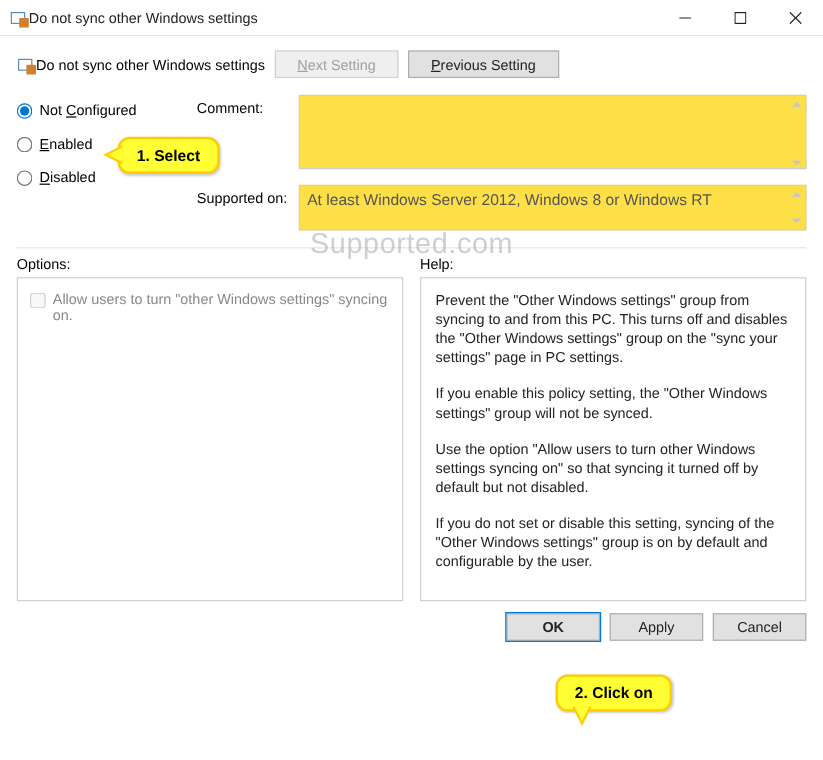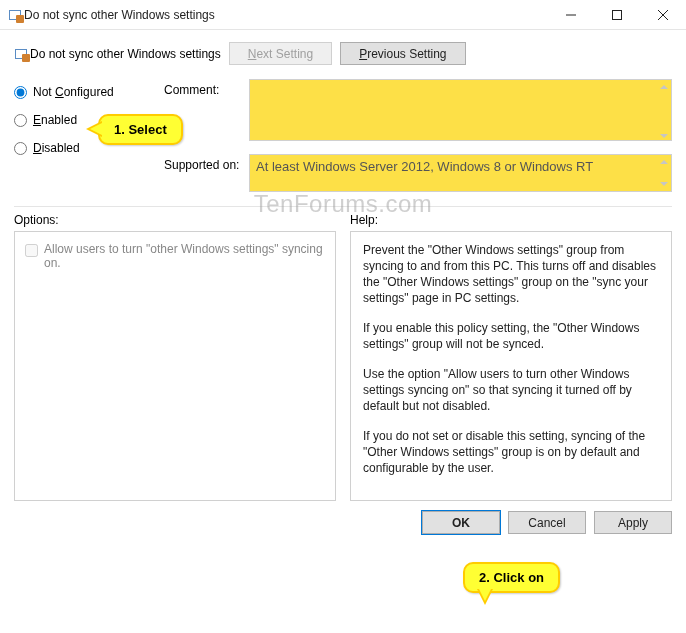--- a/index.html
+++ b/index.html
@@ -156,20 +156,20 @@
       <p>Prevent the "Other Windows settings" group from syncing to and from this PC.  This turns off and disables the "Other Windows settings" group on the "sync your settings" page in PC settings.</p>
       <p>If you enable this policy setting, the "Other Windows settings" group will not be synced.</p>
       <p>Use the option "Allow users to turn other Windows settings syncing on" so that syncing it turned off by default but not disabled.</p>
       <p>If you do not set or disable this setting, syncing of the "Other Windows settings" group is on by default and configurable by the user.</p>
     </div>
   </div>
 </div>
 
 <div class="bottom-btns">
   <button class="default">OK</button>
+  <button>Apply</button>
   <button>Cancel</button>
-  <button>Apply</button>
 </div>
 
-<div class="watermark">TenForums.com</div>
+<div class="watermark">Supported.com</div>
 
 <div class="callout c1">1. Select</div>
 <div class="callout c2">2. Click on</div>
 
 </body></html>

